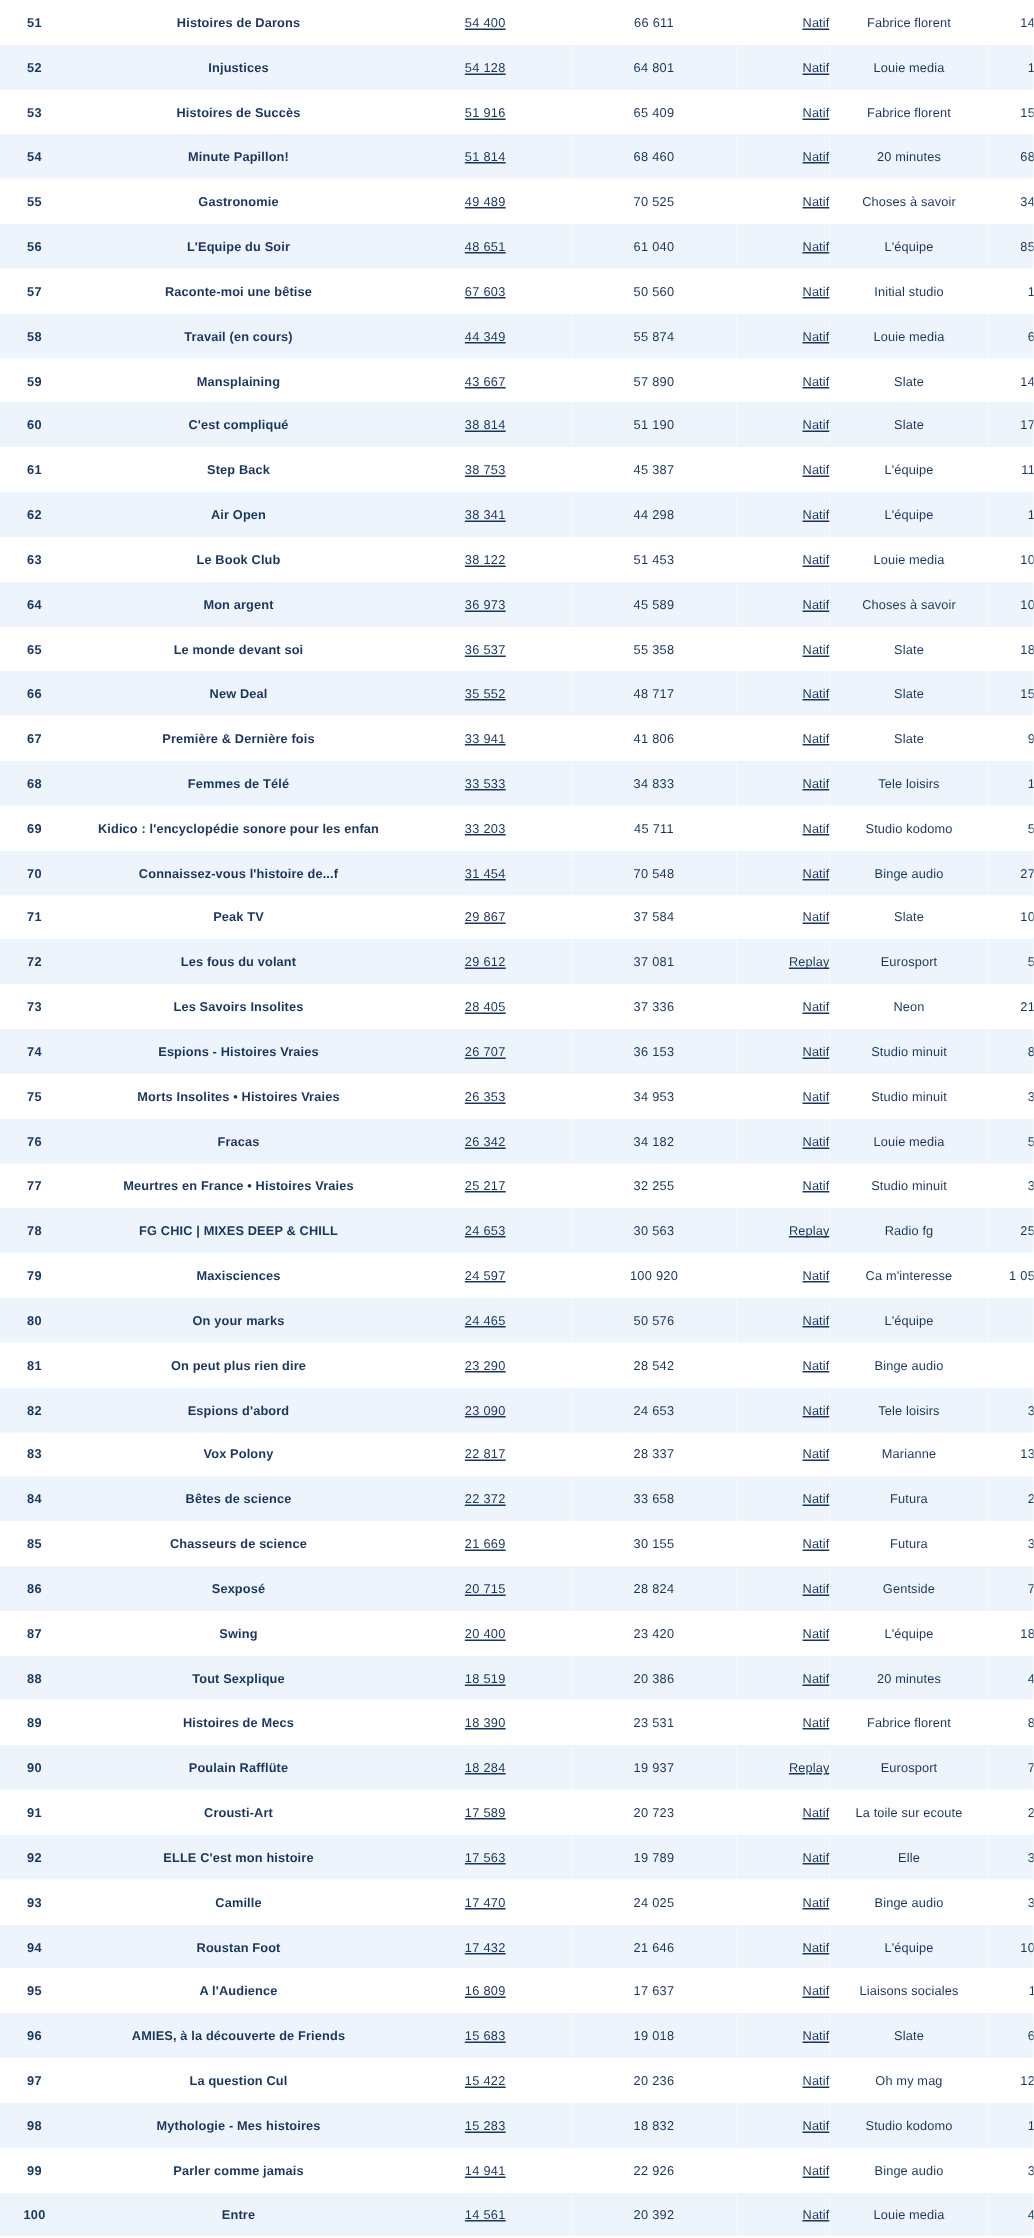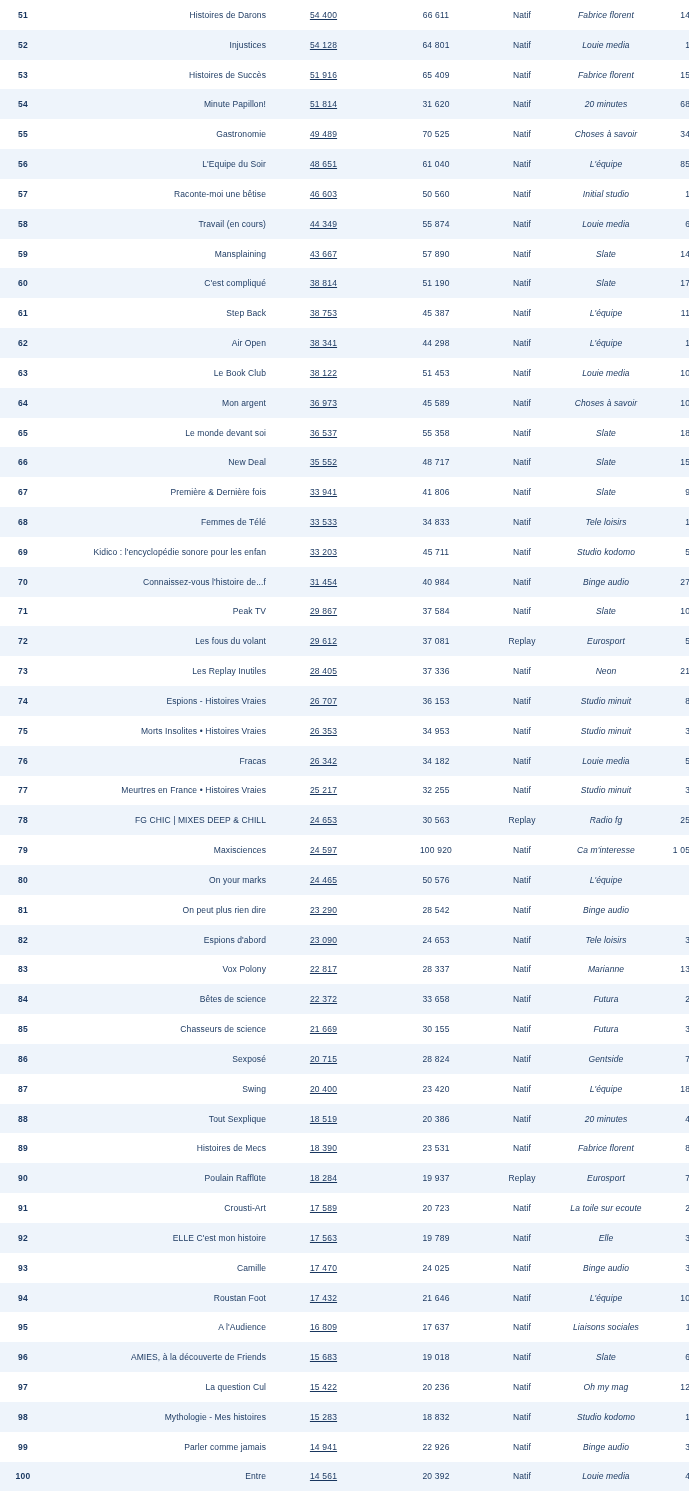--- a/index.html
+++ b/index.html
@@ -36,46 +36,46 @@
     overflow: hidden;
   }
   td.col-rank {
     width: 46px;
     text-align: center;
     font-weight: bold;
     letter-spacing: 0.2px;
   }
   td.col-name {
     width: 214px;
-    text-align: right;
+    text-align: center;
     padding-left: 6px;
-    font-weight: normal;
+    font-weight: bold;
     letter-spacing: 0.1px;
   }
   td.col-listens {
     width: 115px;
     text-align: center;
     letter-spacing: 0.2px;
     text-decoration: underline;
   }
   td.col-downloads {
     width: 110px;
     text-align: center;
     letter-spacing: 0.2px;
   }
   td.col-type {
     width: 62px;
-    text-align: center;
+    text-align: right;
     letter-spacing: 0.1px;
+    text-decoration: underline;
   }
   td.col-publisher {
     width: 106px;
     text-align: center;
     letter-spacing: 0.1px;
-    font-style: italic;
   }
   td.col-episodes {
     width: 36px;
     text-align: right;
     padding-right: 12px;
     letter-spacing: 0.2px;
   }
 </style>
 </head>
 <body>
@@ -106,21 +106,21 @@
         <td class="col-listens">51 916</td>
         <td class="col-downloads">65 409</td>
         <td class="col-type">Natif</td>
         <td class="col-publisher">Fabrice florent</td>
         <td class="col-episodes">158</td>
       </tr>
       <tr class="even-row">
         <td class="col-rank">54</td>
         <td class="col-name">Minute Papillon!</td>
         <td class="col-listens">51 814</td>
-        <td class="col-downloads">31 620</td>
+        <td class="col-downloads">68 460</td>
         <td class="col-type">Natif</td>
         <td class="col-publisher">20 minutes</td>
         <td class="col-episodes">683</td>
       </tr>
       <tr class="odd-row">
         <td class="col-rank">55</td>
         <td class="col-name">Gastronomie</td>
         <td class="col-listens">49 489</td>
         <td class="col-downloads">70 525</td>
         <td class="col-type">Natif</td>
@@ -132,21 +132,21 @@
         <td class="col-name">L'Equipe du Soir</td>
         <td class="col-listens">48 651</td>
         <td class="col-downloads">61 040</td>
         <td class="col-type">Natif</td>
         <td class="col-publisher">L'équipe</td>
         <td class="col-episodes">852</td>
       </tr>
       <tr class="odd-row">
         <td class="col-rank">57</td>
         <td class="col-name">Raconte-moi une bêtise</td>
-        <td class="col-listens">46 603</td>
+        <td class="col-listens">67 603</td>
         <td class="col-downloads">50 560</td>
         <td class="col-type">Natif</td>
         <td class="col-publisher">Initial studio</td>
         <td class="col-episodes">19</td>
       </tr>
       <tr class="even-row">
         <td class="col-rank">58</td>
         <td class="col-name">Travail (en cours)</td>
         <td class="col-listens">44 349</td>
         <td class="col-downloads">55 874</td>
@@ -250,21 +250,21 @@
         <td class="col-listens">33 203</td>
         <td class="col-downloads">45 711</td>
         <td class="col-type">Natif</td>
         <td class="col-publisher">Studio kodomo</td>
         <td class="col-episodes">50</td>
       </tr>
       <tr class="even-row">
         <td class="col-rank">70</td>
         <td class="col-name">Connaissez-vous l'histoire de...f</td>
         <td class="col-listens">31 454</td>
-        <td class="col-downloads">40 984</td>
+        <td class="col-downloads">70 548</td>
         <td class="col-type">Natif</td>
         <td class="col-publisher">Binge audio</td>
         <td class="col-episodes">275</td>
       </tr>
       <tr class="odd-row">
         <td class="col-rank">71</td>
         <td class="col-name">Peak TV</td>
         <td class="col-listens">29 867</td>
         <td class="col-downloads">37 584</td>
         <td class="col-type">Natif</td>
@@ -275,21 +275,21 @@
         <td class="col-rank">72</td>
         <td class="col-name">Les fous du volant</td>
         <td class="col-listens">29 612</td>
         <td class="col-downloads">37 081</td>
         <td class="col-type">Replay</td>
         <td class="col-publisher">Eurosport</td>
         <td class="col-episodes">53</td>
       </tr>
       <tr class="odd-row">
         <td class="col-rank">73</td>
-        <td class="col-name">Les Replay Inutiles</td>
+        <td class="col-name">Les Savoirs Insolites</td>
         <td class="col-listens">28 405</td>
         <td class="col-downloads">37 336</td>
         <td class="col-type">Natif</td>
         <td class="col-publisher">Neon</td>
         <td class="col-episodes">219</td>
       </tr>
       <tr class="even-row">
         <td class="col-rank">74</td>
         <td class="col-name">Espions - Histoires Vraies</td>
         <td class="col-listens">26 707</td>

